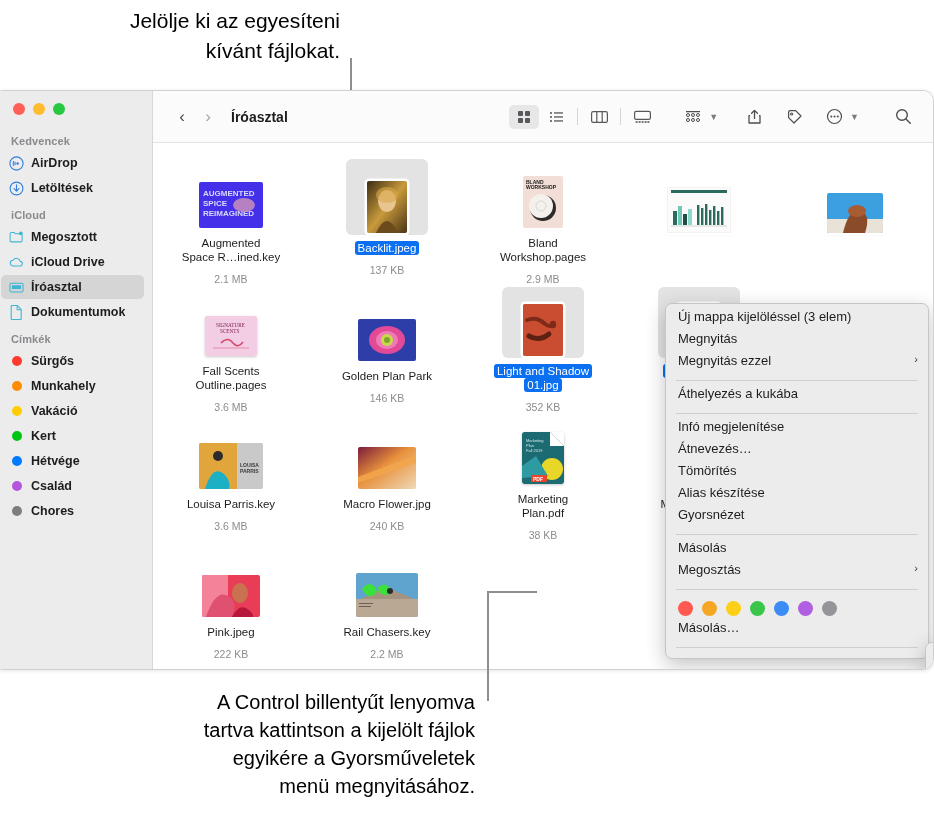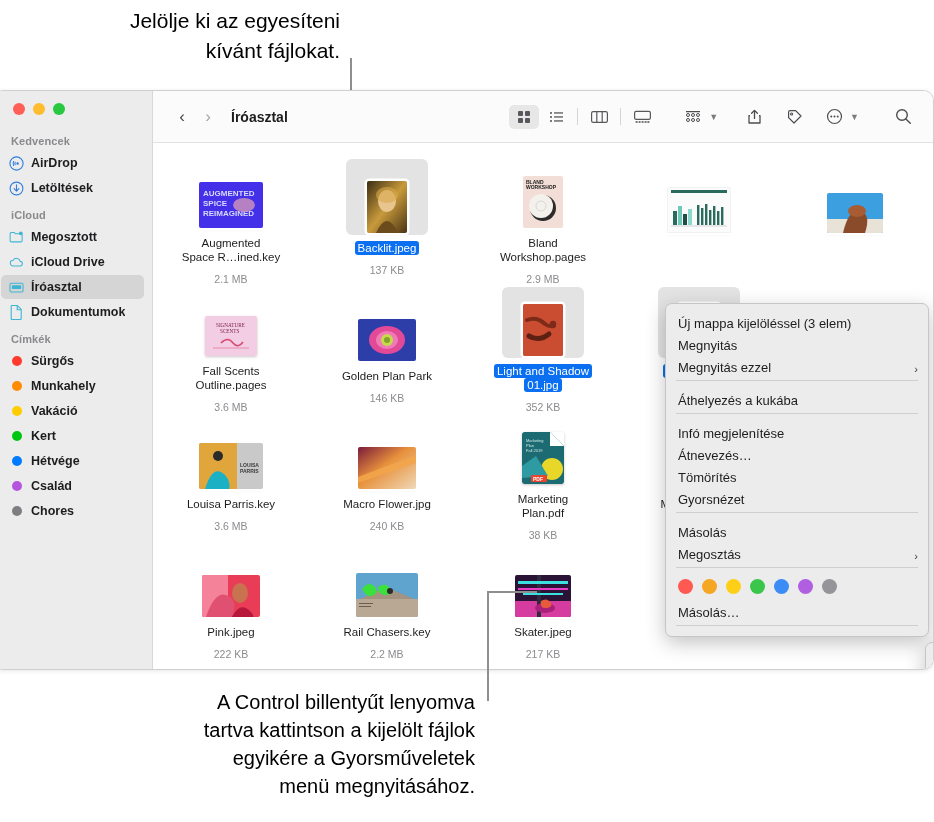--- a/index.html
+++ b/index.html
@@ -146,21 +146,21 @@
     width: 264px;
     background: #ececec;
     border: 0.5px solid #c6c6c6;
     border-radius: 7px;
     box-shadow: 0 6px 20px rgba(0,0,0,0.24);
     padding: 5px 0;
     font-size: 13px; color: #1d1d1f;
     z-index: 40;
   }
   .menu-item {
-    height: 22px; display: flex; align-items: flex-end;
+    height: 22px; display: flex; align-items: flex-start;
     padding: 0 10px 0 12px; white-space: nowrap;
   }
   .menu-item .arrow { margin-left: auto; font-size: 11px; color: #3a3a3c; }
   .menu-sep { height: 1px; background: #cfcfcf; margin: 5px 10px; }
   .tag-row { display: flex; gap: 9px; padding: 6px 12px 4px; }
   .tag-dot { width: 15px; height: 15px; border-radius: 50%; }
 
   
   #submenu {
     position: absolute;
@@ -658,38 +658,20 @@
                 <path d="M22 14 q8 -6 12 2 q2 6 -4 6 q-8 0 -8 -8Z" fill="#3ce03c"></path>
                 <circle cx="34" cy="18" r="3" fill="#2b2b2b"></circle>
                 <rect x="3" y="30" width="14" height="1" fill="#6b5f52"></rect>
                 <rect x="3" y="33" width="12" height="1" fill="#6b5f52"></rect>
               </svg>
             </div>
           </div>
           <div class="fname"><span>Rail Chasers.key</span></div>
           <div class="fsize">2.2 MB</div>
         </div>
-        <div class="file-item">
-          <div class="thumb-wrap">
-            <div class="thumb" style="width: 56px; height: 42px;">
-              <svg class="art" viewBox="0 0 56 42">
-                <rect width="56" height="42" fill="#2a1335"></rect>
-                <rect y="26" width="56" height="16" fill="#d63ca0"></rect>
-                <rect x="22" y="0" width="4" height="42" fill="#2f2a3e"></rect>
-                <rect x="3" y="6" width="50" height="3" fill="#3ae0e0"></rect>
-                <rect x="3" y="13" width="50" height="2" fill="#e83cc8"></rect>
-                <rect x="8" y="18" width="40" height="2" fill="#3ae0e0"></rect>
-                <ellipse cx="30" cy="33" rx="10" ry="5" fill="#a8207a"></ellipse>
-                <path d="M26 26 q6 -4 10 2 q2 4 -4 5 q-8 1 -6 -7Z" fill="#e85a3c"></path>
-              </svg>
-            </div>
-          </div>
-          <div class="fname"><span>Skater.jpeg</span></div>
-          <div class="fsize">217 KB</div>
-        </div>
       </div>
 
     <div id="context-menu">
         <div class="menu-item">
           <span>Új mappa kijelöléssel (3 elem)</span>
         </div>
         <div class="menu-item">
           <span>Megnyitás</span>
         </div>
         <div class="menu-item">
@@ -702,20 +684,23 @@
         </div>
         <div class="menu-sep"></div>
         <div class="menu-item">
           <span>Infó megjelenítése</span>
         </div>
         <div class="menu-item">
           <span>Átnevezés…</span>
         </div>
         <div class="menu-item">
           <span>Tömörítés</span>
+        </div>
+        <div class="menu-item">
+          <span>Alias készítése</span>
         </div>
         <div class="menu-item">
           <span>Gyorsnézet</span>
         </div>
         <div class="menu-sep"></div>
         <div class="menu-item">
           <span>Másolás</span>
         </div>
         <div class="menu-item">
           <span>Megosztás</span>

